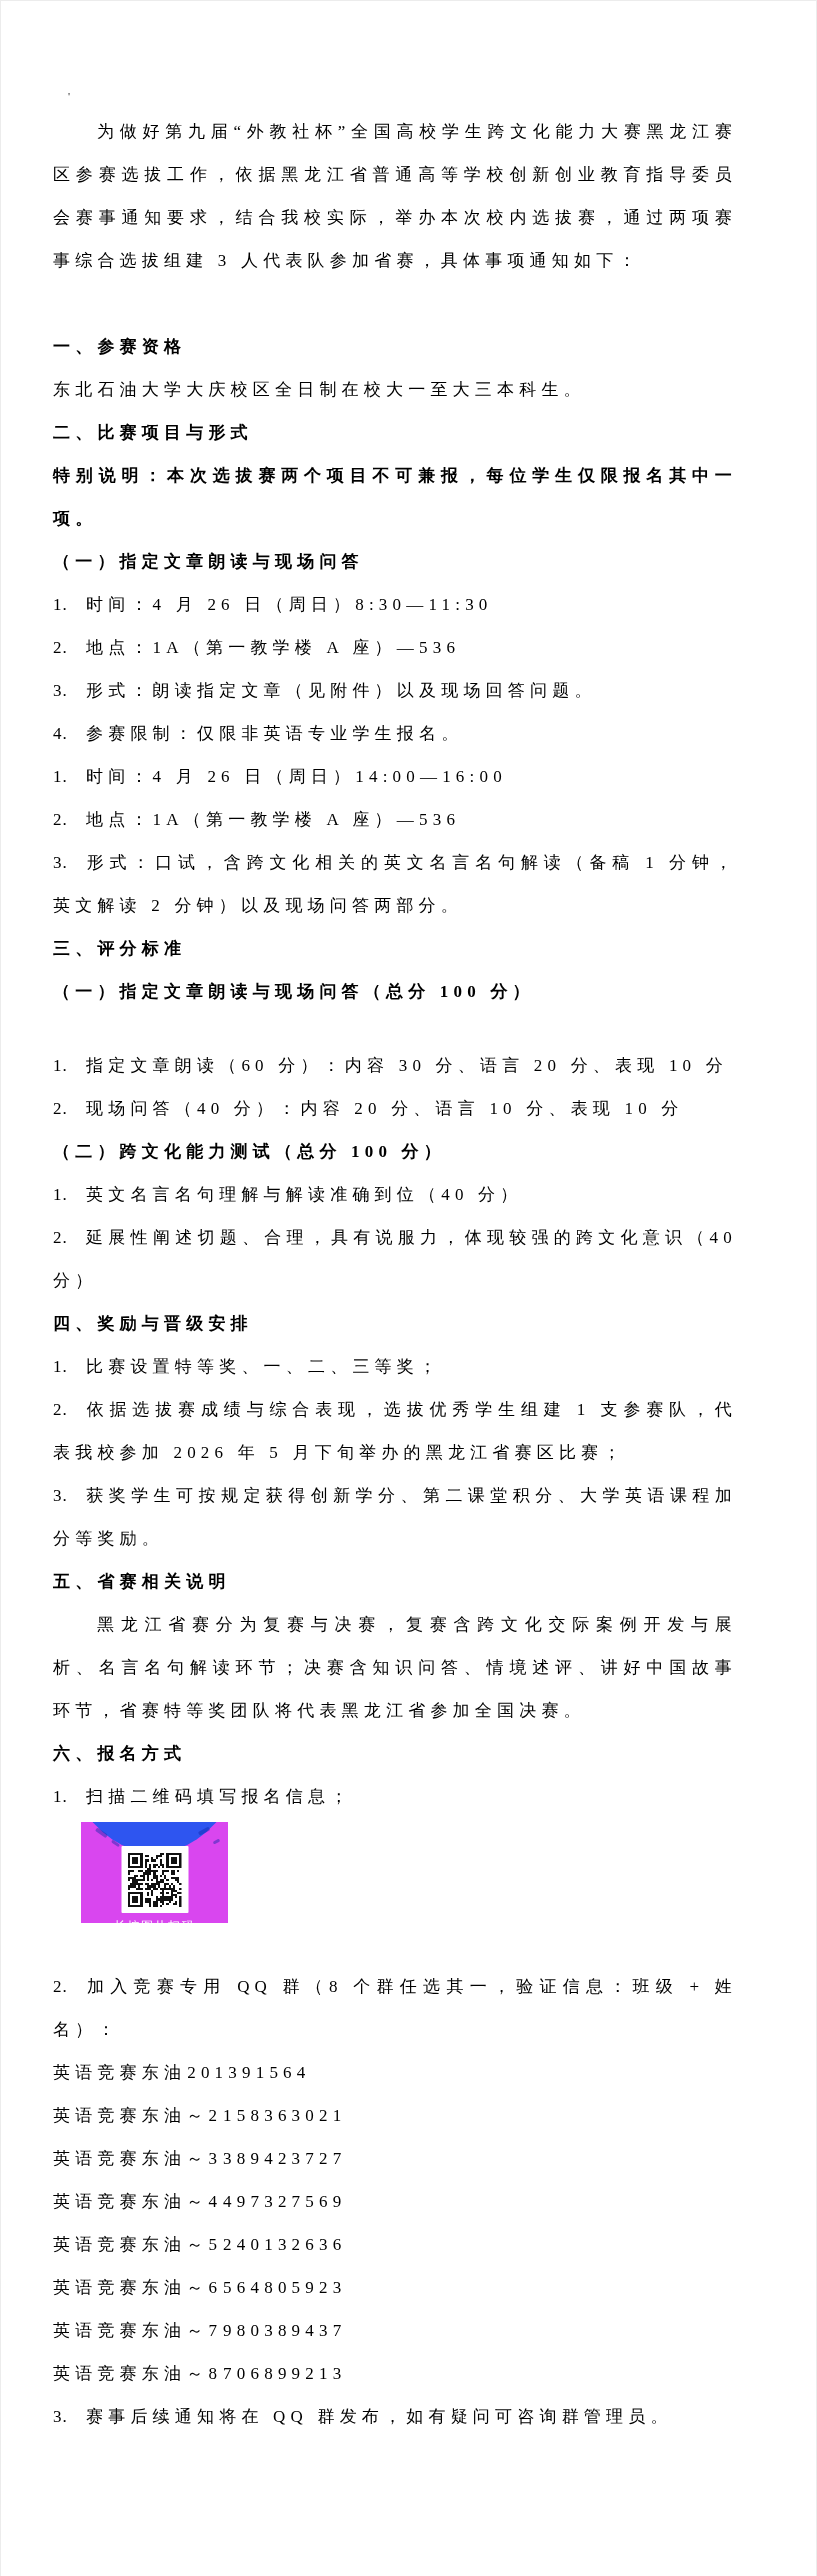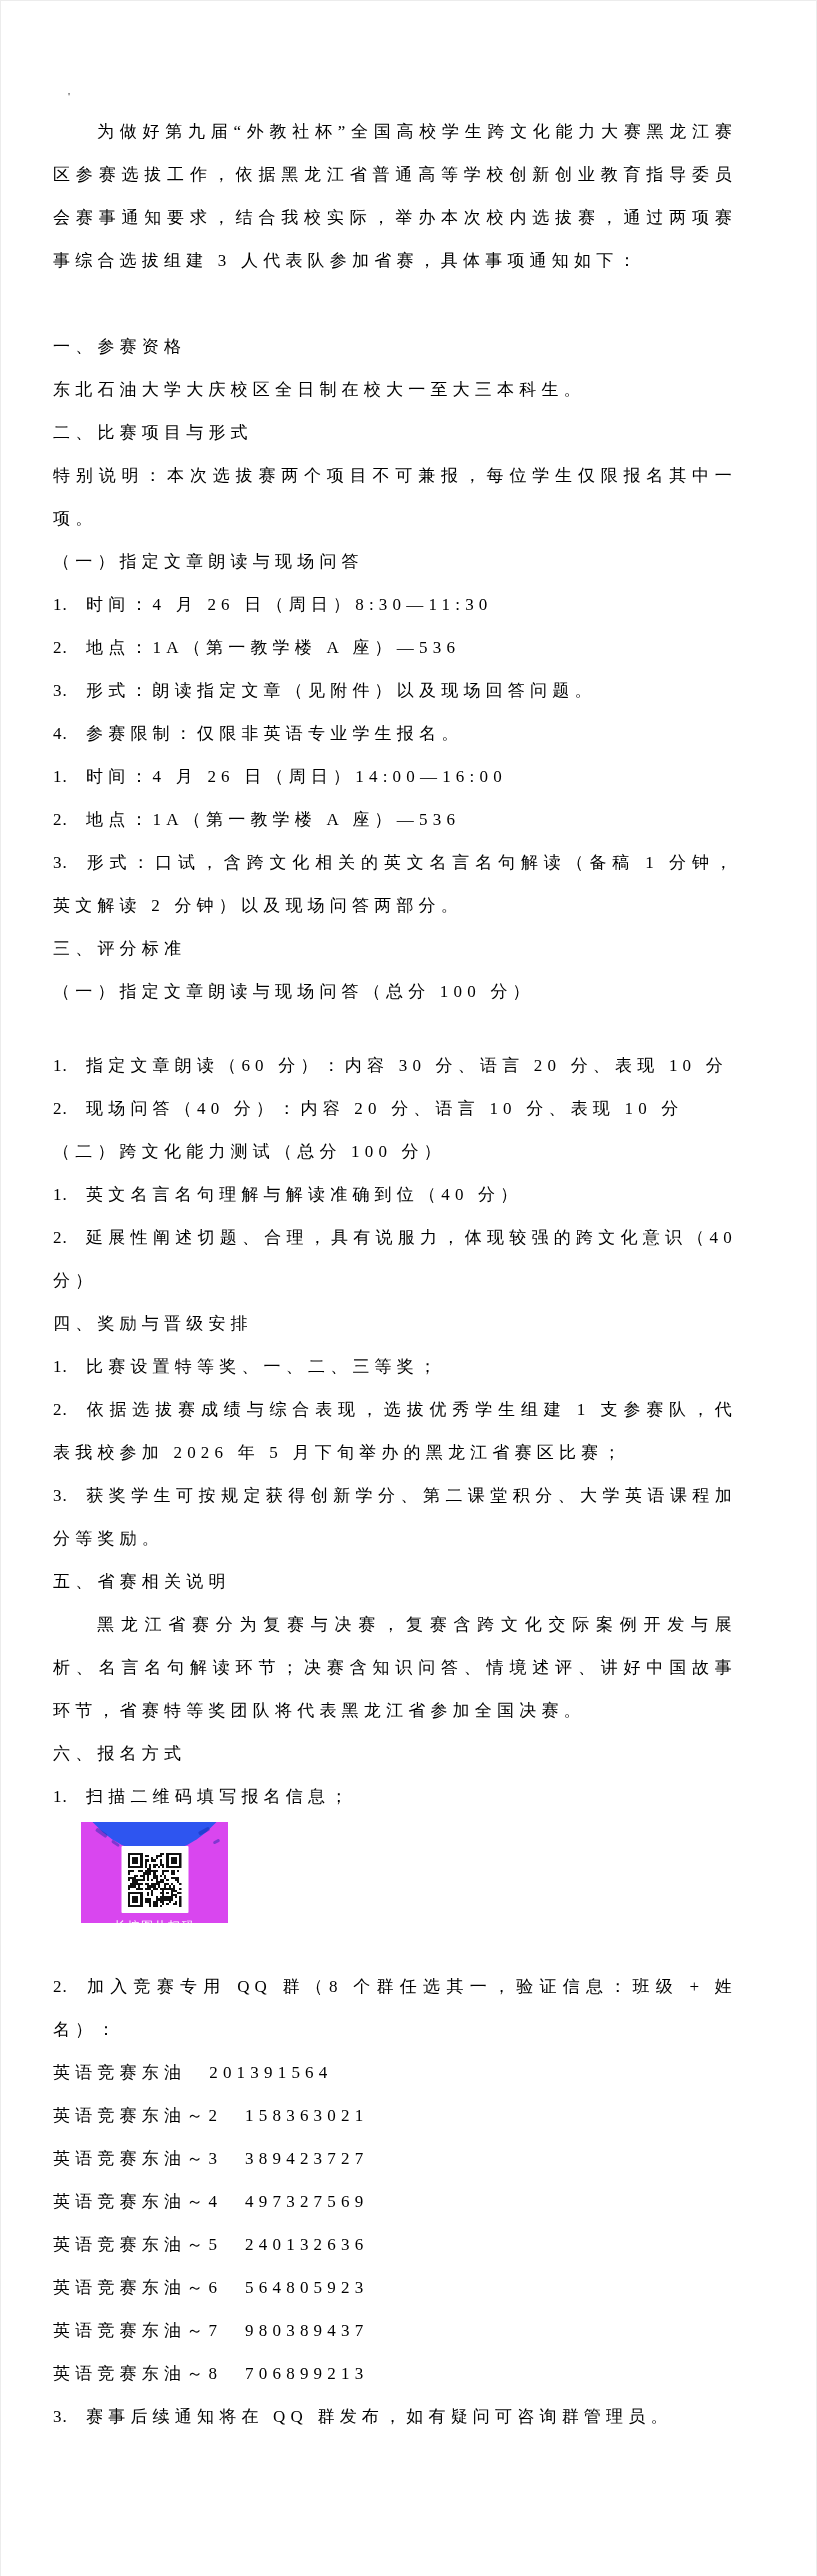--- a/index.html
+++ b/index.html
@@ -28,21 +28,21 @@
     color:#222;
   }
   p.t{
     margin:0;
     font-size:17px;
     line-height:43px;
     letter-spacing:5.2px;
     text-align:justify;
     text-justify:inter-ideograph;
   }
-  p.t.bold{font-weight:normal;}
+  p.t.bold{font-weight:bold;}
   p.t.indent{text-indent:44px;}
   .gap-line{height:43px;}
   .extra-gap{margin-top:31px !important;}
   .num{
     display:inline-block;
     width:33px;
     letter-spacing:1px;
   }
   
   .qr-card{
@@ -89,21 +89,21 @@
     left:0;
     top:96px;
     width:100%;
     text-align:center;
     color:#ffffff;
     font-size:12px;
     letter-spacing:1.5px;
     font-family:"Liberation Sans","DejaVu Sans",sans-serif;
   }
   
-  .qq-id{margin-left:23px;}
+  .qq-id{margin-left:1px;}
 </style>
 </head>
 <body>
 
 <div class="page">
   <span class="stray">'</span>
 
   <div class="content">
 
     <p class="t indent">为做好第九届“外教社杯”全国高校学生跨文化能力大赛黑龙江赛区参赛选拔工作，依据黑龙江省普通高等学校创新创业教育指导委员会赛事通知要求，结合我校实际，举办本次校内选拔赛，通过两项赛事综合选拔组建 3 人代表队参加省赛，具体事项通知如下：</p>

